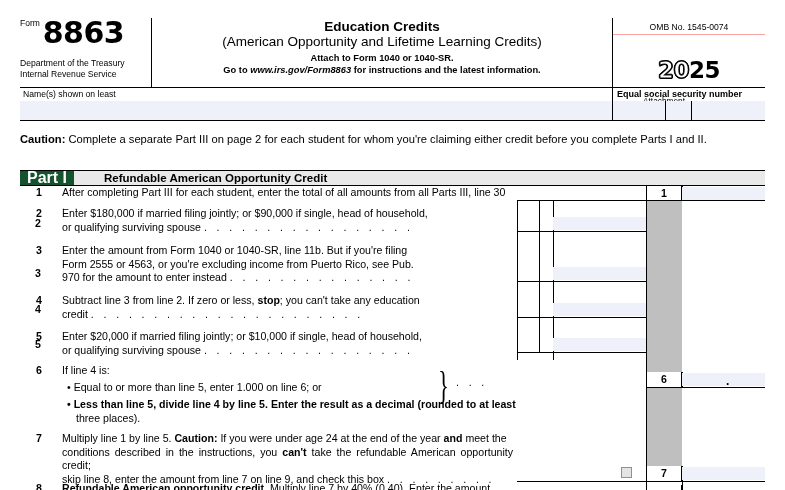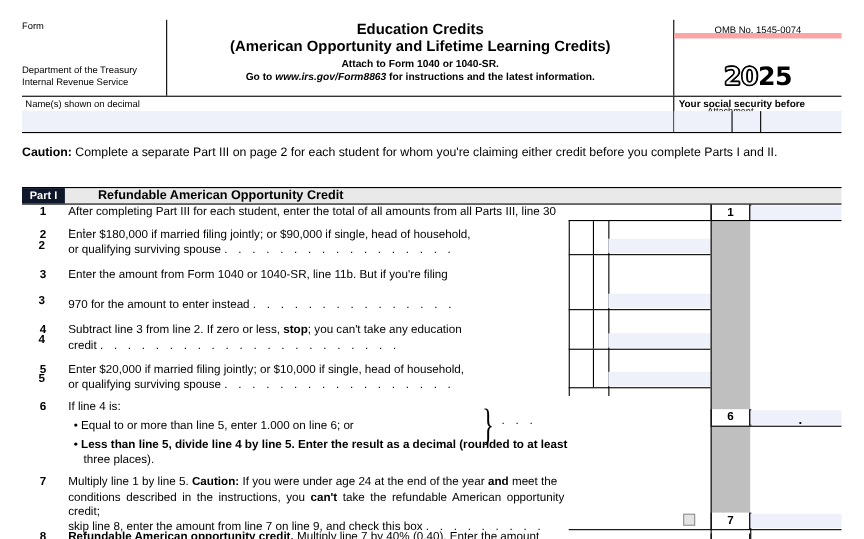--- a/index.html
+++ b/index.html
@@ -51,34 +51,34 @@
     margin-top: 6px;
   }
 
   .hdr-mid {
     flex: 1;
     text-align: center;
     padding-top: 1px;
     border-right: 1.5px solid #000;
   }
   .title1 { font-size: 13.5px; font-weight: bold; line-height: 15px; }
-  .title2 { font-size: 13.5px; font-weight: bold; line-height: 15px; }
+  .title2 { font-size: 13.5px; font-weight: normal; line-height: 15px; }
   .sub1 { font-size: 9.3px; font-weight: bold; margin-top: 4px; line-height: 11px;}
   .sub2 { font-size: 9.3px; font-weight: bold; line-height: 11px; margin-top: 1px;}
   .ital { font-style: italic; }
 
   .hdr-right {
     width: 152px;
     text-align: center;
     position: relative;
   }
   .omb {
     font-size: 8.6px; line-height: 12px;
     padding-top: 3px;
-    border-bottom: 5px solid #fca5a5;
+    border-bottom: 1px solid #fca5a5;
     height: 17px;
   }
   .yearbox { padding-top: 1px; }
   .year {
     font-size: 23px; font-weight: bold;
     line-height: 24px;
     letter-spacing: -0.5px;
     font-family: "DejaVu Sans", sans-serif;
     margin-top: 22px;
   }
@@ -134,22 +134,22 @@
   
   .partbar {
     position: absolute; left: 20px; top: 170px;
     width: 745px; height: 16px;
     display: flex; align-items: stretch;
     border-top: 1.2px solid #000;
     border-bottom: 1.2px solid #000;
     background: #e9e9e9;
   }
   .partlabel {
-    background: #0f172a; color: #fff;
-    font-size: 10px; font-weight: bold;
+    background: #14532d; color: #fff;
+    font-size: 16px; font-weight: bold;
     padding: 0 7px;
     display: flex; align-items: center;
     letter-spacing: 0px;
   }
   .parttitle {
     font-size: 11.5px; font-weight: bold;
     display: flex; align-items: center;
     padding-left: 30px;
   }
 
@@ -259,20 +259,21 @@
 </head>
 <body>
 
 <div class="page">
 
   <div class="hdr">
 
     <div class="hdr-left">
       <div class="formno-row">
         <span class="lbl-form">Form</span>
+        <span class="formnum">8863</span>
       </div>
       <div class="dept">
         <div>Department of the Treasury</div>
         <div>Internal Revenue Service</div>
       </div>
     </div>
 
     <div class="hdr-mid">
       <div class="title1">Education Credits</div>
       <div class="title2">(American Opportunity and Lifetime Learning Credits)</div>
@@ -287,25 +288,25 @@
         <div class="attach">
           <div>Attachment</div>
           <div><span>Sequence No.</span> <span class="seqno">50</span></div>
         </div>
       </div>
     </div>
   </div>
 
   <div class="namerow">
     <div class="name-cell">
-      <div class="cap">Name(s) shown on decimal</div>
+      <div class="cap">Name(s) shown on least</div>
       <div class="fill"></div>
     </div>
     <div class="ssn-cell">
-      <div class="cap-b">Your social security before</div>
+      <div class="cap-b">Equal social security number</div>
       <div class="ssn-fill"></div>
       <div class="ssn-div" style="left:52px;"></div>
       <div class="ssn-div" style="left:78px;"></div>
     </div>
   </div>
 
   <div class="caution">
     <b>Caution:</b><span> Complete a separate Part III on page 2 for each student for whom you're claiming either credit before you complete Parts I and II.</span>
   </div>
 
@@ -329,21 +330,21 @@
           <span>Enter $180,000 if married filing jointly; or $90,000 if single, head of household,</span><br>
           <span>or qualifying surviving spouse</span>
           <span class="dots">.   .   .   .   .   .   .   .   .   .   .   .   .   .   .   .   .</span>
         </span>
       </div>
 
       <div class="ln" style="top:58px;">
         <span class="no">3</span>
         <span class="tx just">
           <span>Enter the amount from Form 1040 or 1040-SR, line 11b. But if you're filing</span><br>
-          <br>
+          <span>Form 2555 or 4563, or you're excluding income from Puerto Rico, see Pub.</span><br>
           <span>970 for the amount to enter instead</span>
           <span class="dots">.   .   .   .   .   .   .   .   .   .   .   .   .   .   .</span>
         </span>
       </div>
 
       <div class="ln" style="top:108px;">
         <span class="no">4</span>
         <span class="tx">
           <span>Subtract line 3 from line 2. If zero or less, </span><b>stop</b><span>; you can't take any education</span><br>
           <span>credit</span>

